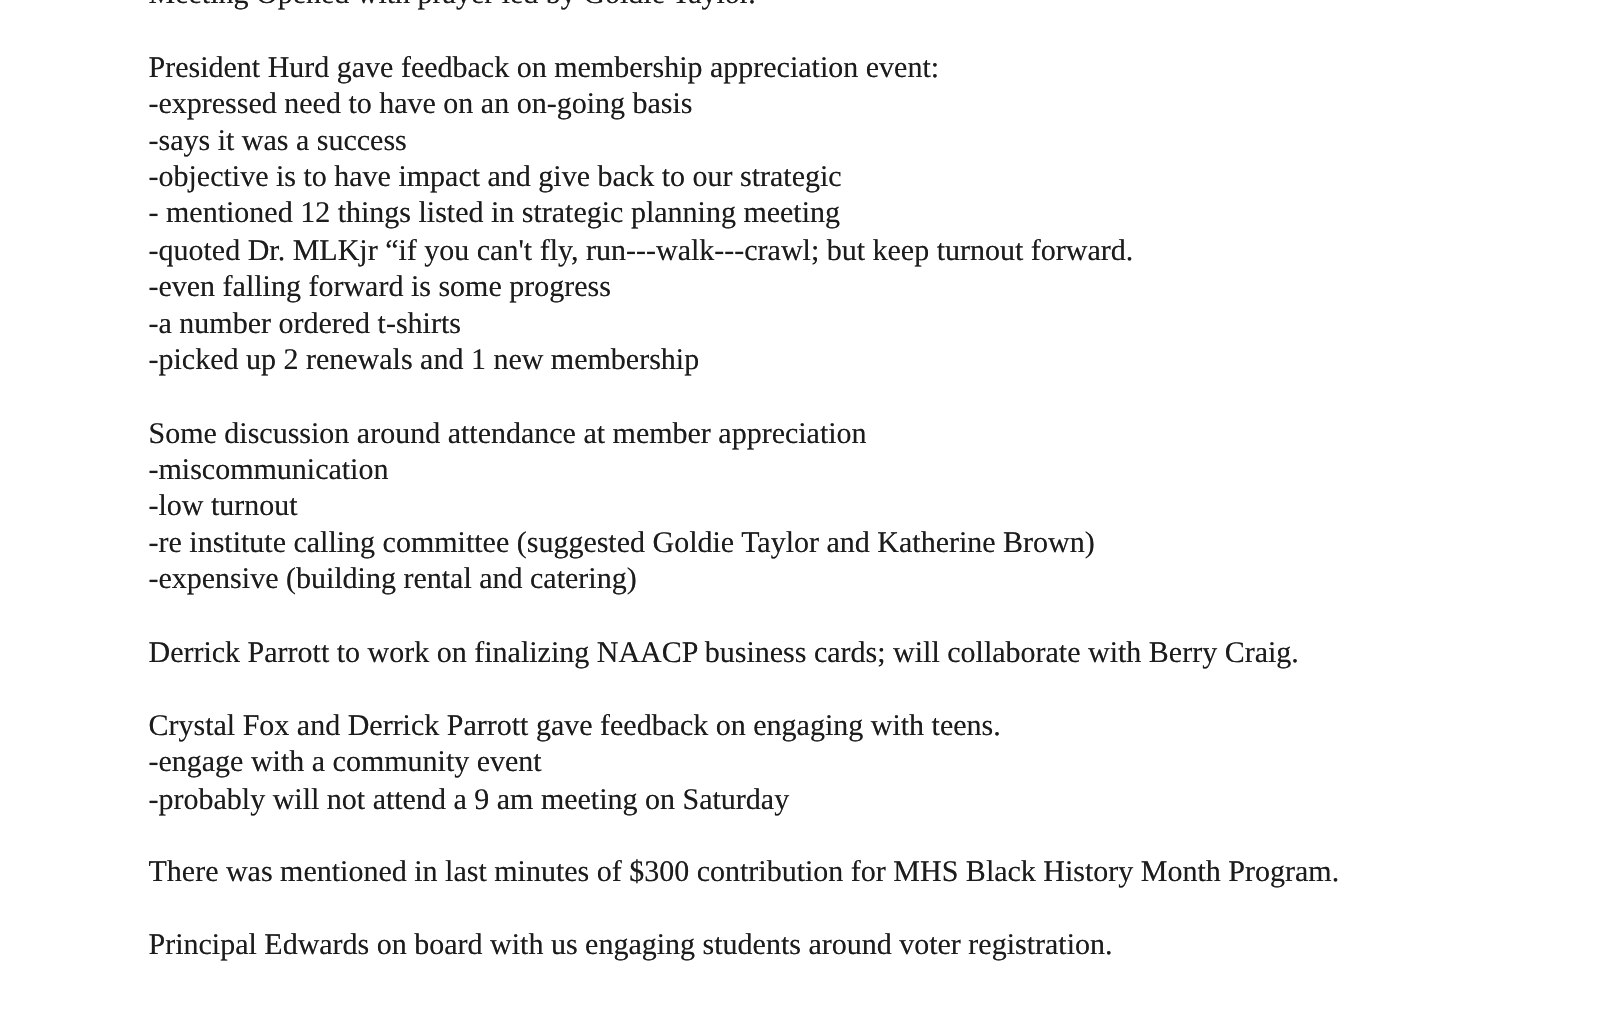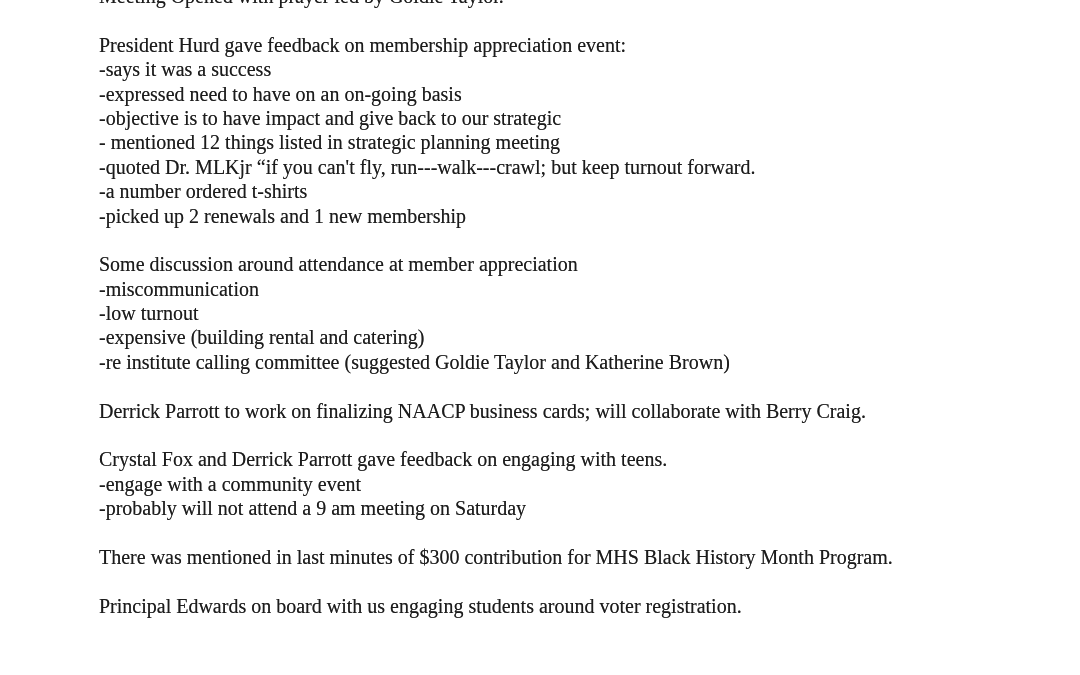--- a/index.html
+++ b/index.html
@@ -30,33 +30,34 @@
     }
   </style>
 </head>
 <body>
 
 <div class="page" style="background: rgb(255, 255, 255);">
   <div class="content" style="color: rgb(28, 28, 28);">
     <div class="line">Meeting Opened with prayer led by Goldie Taylor.</div>
     <div class="line"></div>
     <div class="line">President Hurd gave feedback on membership appreciation event:</div>
+    <div class="line">-expressed need to have on an on-going basis</div>
     <div class="line">-says it was a success</div>
-    <div class="line">-expressed need to have on an on-going basis</div>
     <div class="line">-objective is to have impact and give back to our strategic</div>
     <div class="line">- mentioned 12 things listed in strategic planning meeting</div>
     <div class="line">-quoted Dr. MLKjr “if you can't fly, run---walk---crawl; but keep turnout forward.</div>
+    <div class="line">-even falling forward is some progress</div>
     <div class="line">-a number ordered t-shirts</div>
     <div class="line">-picked up 2 renewals and 1 new membership</div>
     <div class="line"></div>
     <div class="line">Some discussion around attendance at member appreciation</div>
     <div class="line">-miscommunication</div>
     <div class="line">-low turnout</div>
+    <div class="line">-re institute calling committee (suggested Goldie Taylor and Katherine Brown)</div>
     <div class="line">-expensive (building rental and catering)</div>
-    <div class="line">-re institute calling committee (suggested Goldie Taylor and Katherine Brown)</div>
     <div class="line"></div>
     <div class="line">Derrick Parrott to work on finalizing NAACP business cards; will collaborate with Berry Craig.</div>
     <div class="line"></div>
     <div class="line">Crystal Fox and Derrick Parrott gave feedback on engaging with teens.</div>
     <div class="line">-engage with a community event</div>
     <div class="line">-probably will not attend a 9 am meeting on Saturday</div>
     <div class="line"></div>
     <div class="line">There was mentioned in last minutes of $300 contribution for MHS Black History Month Program.</div>
     <div class="line"></div>
     <div class="line">Principal Edwards on board with us engaging students around voter registration.</div>

